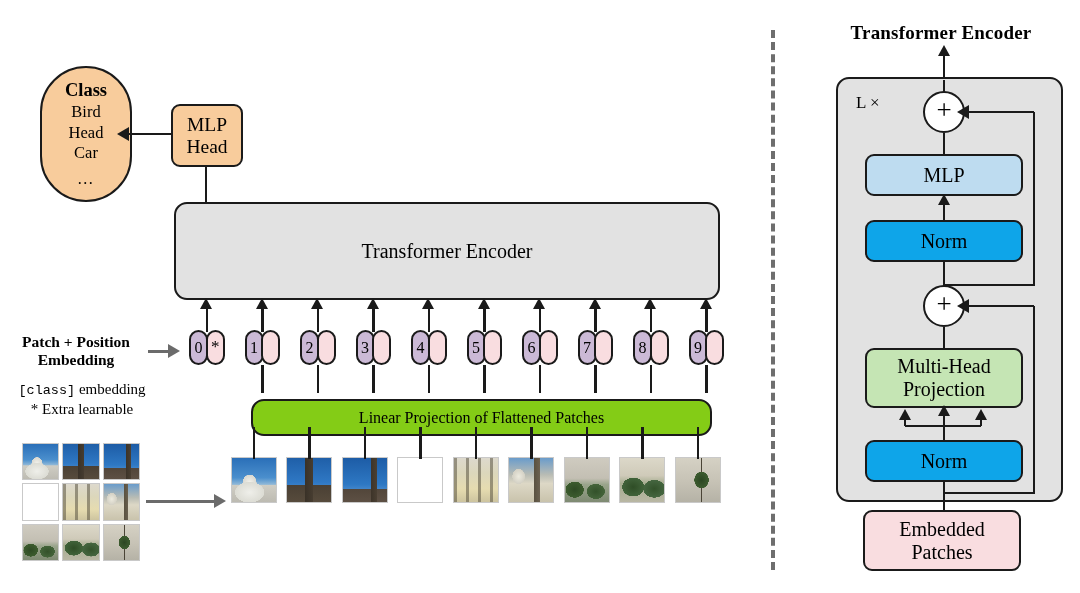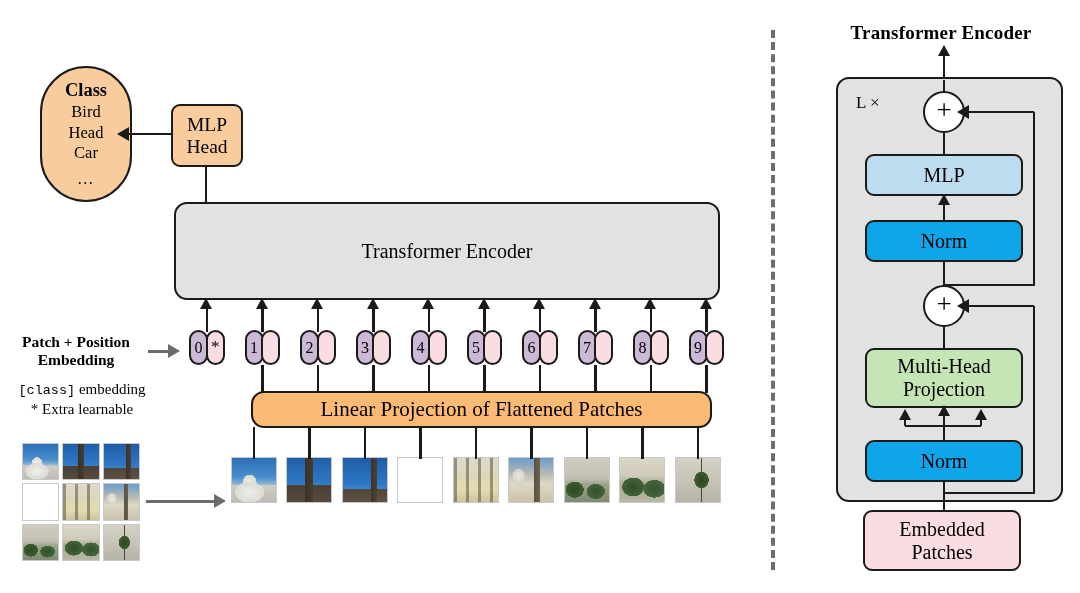--- a/index.html
+++ b/index.html
@@ -33,21 +33,21 @@
     background:#f8cc9c;border:2.4px solid #1a1a1a;
     border-radius:46px;box-sizing:border-box;
     display:flex;flex-direction:column;align-items:center;justify-content:center;
     font-size:16.5px;line-height:1.26;
   }
   .class-pill .hd{font-weight:bold;font-size:18.5px;}
   .class-pill .dots{letter-spacing:1.5px;padding-top:5px;font-size:16px;}
 
   .mlp-head{background:#f8cc9c;font-size:19.5px;}
   .encoder-bar{background:#e2e2e2;font-size:20px;}
-  .linear-proj{background:#fdba74;font-size:21px;}
+  .linear-proj{background:#84cc16;font-size:16px;margin-top:8px;}
 
   
   .tok{position:absolute;display:flex;}
   .tok .half{
     box-sizing:border-box;
     border:2.3px solid #1a1a1a;
     border-radius:10px;
     width:19px;height:35px;
     display:flex;align-items:center;justify-content:center;
     font-size:16px;line-height:1;

